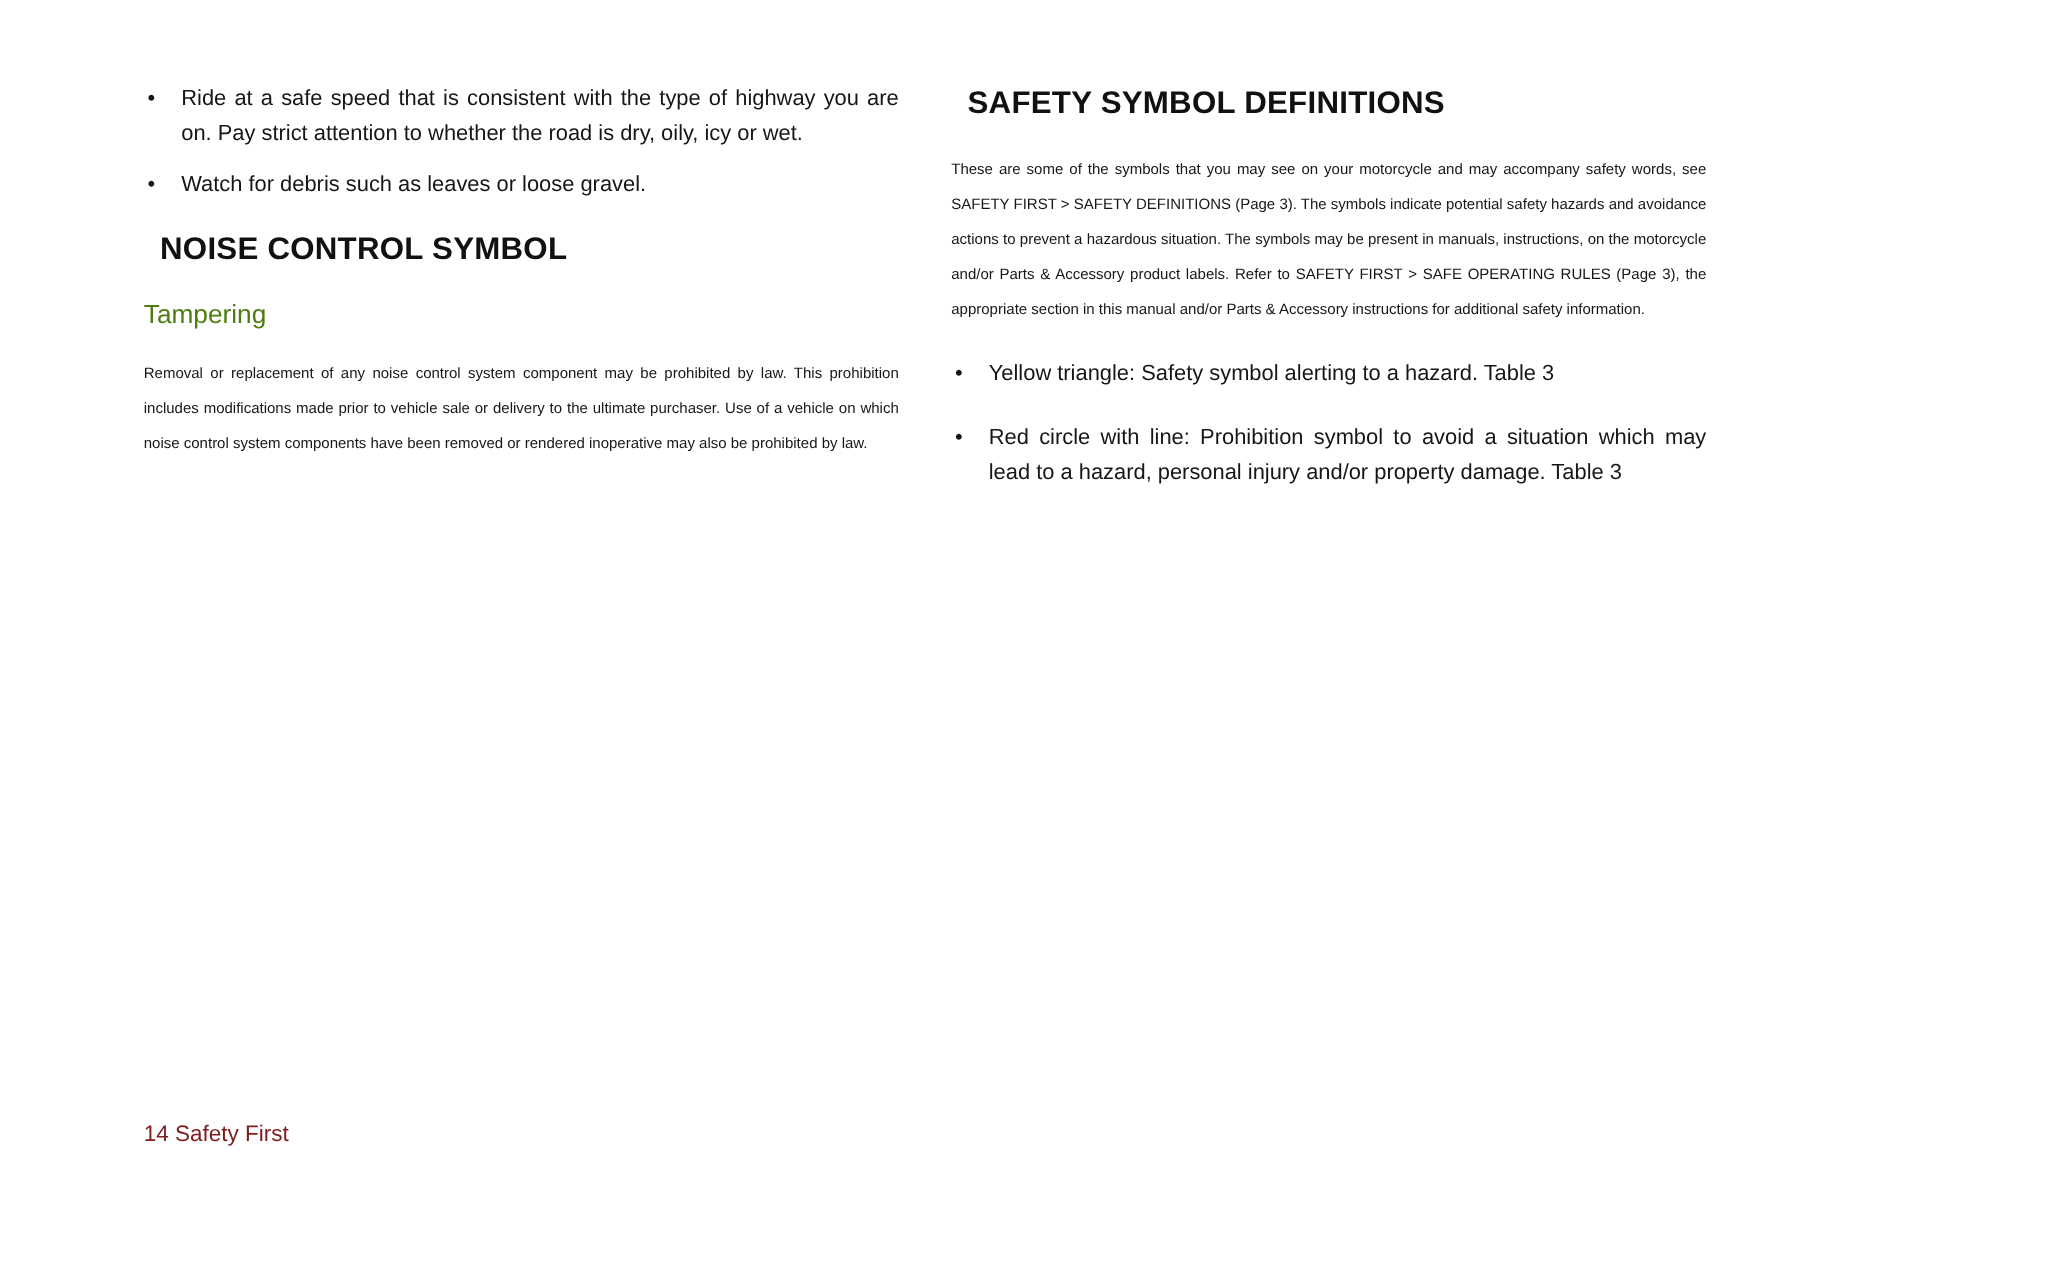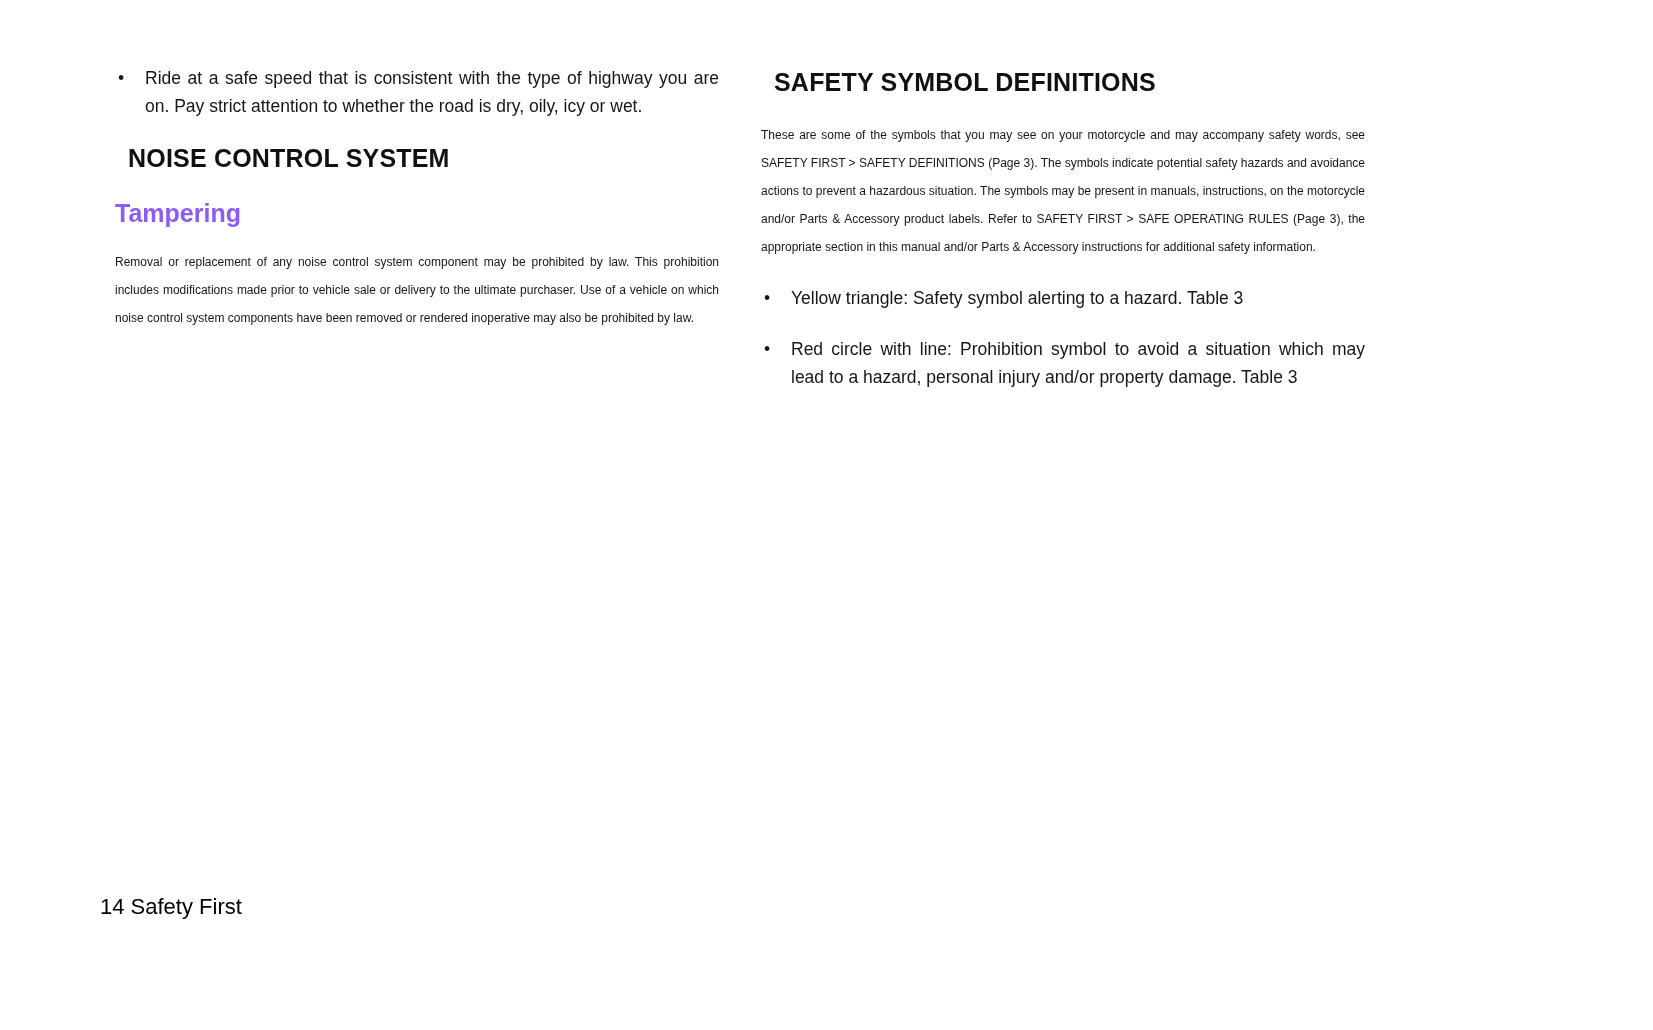--- a/index.html
+++ b/index.html
@@ -60,57 +60,58 @@
   }
   .col-left h1.section-heading {
     margin-top: 24px;
     margin-bottom: 26px;
   }
   .col-right h1.section-heading {
     margin-top: 4px;
     margin-bottom: 24px;
   }
   h2.sub-heading {
-    font-size: 25px;
-    font-weight: bold;
+    font-size: 21px;
+    font-weight: normal;
     margin: 0 0 20px 0;
-    color: #8b5cf6;
+    color: #4d7c0f;
   }
   .para {
     margin: 0;
   }
   .col-right .para {
     margin-bottom: 18px;
   }
   .col-right ul.bullets li {
     margin-bottom: 15px;
     margin-top: 23px;
   }
 
   .footer {
     position: absolute;
-    left: 100px;
+    left: 115px;
     top: 893px;
-    font-size: 22px;
+    font-size: 18px;
     line-height: 28px;
-    color: #000000;
+    color: #7f1d1d;
   }
 </style>
 </head>
 <body>
 
 <div class="page">
 
   <div class="col col-left">
 
     <ul class="bullets">
       <li>Ride at a safe speed that is consistent with the type of highway you are on. Pay strict attention to whether the road is dry, oily, icy or wet.</li>
+      <li>Watch for debris such as leaves or loose gravel.</li>
     </ul>
 
-    <h1 class="section-heading">NOISE CONTROL SYSTEM</h1>
+    <h1 class="section-heading">NOISE CONTROL SYMBOL</h1>
 
     <h2 class="sub-heading">Tampering</h2>
 
     <p class="para body-text">Removal or replacement of any noise control system component may be prohibited by law. This prohibition includes modifications made prior to vehicle sale or delivery to the ultimate purchaser. Use of a vehicle on which noise control system components have been removed or rendered inoperative may also be prohibited by law.</p>
   </div>
 
   <div class="col col-right">
 
     <h1 class="section-heading">SAFETY SYMBOL DEFINITIONS</h1>
 

